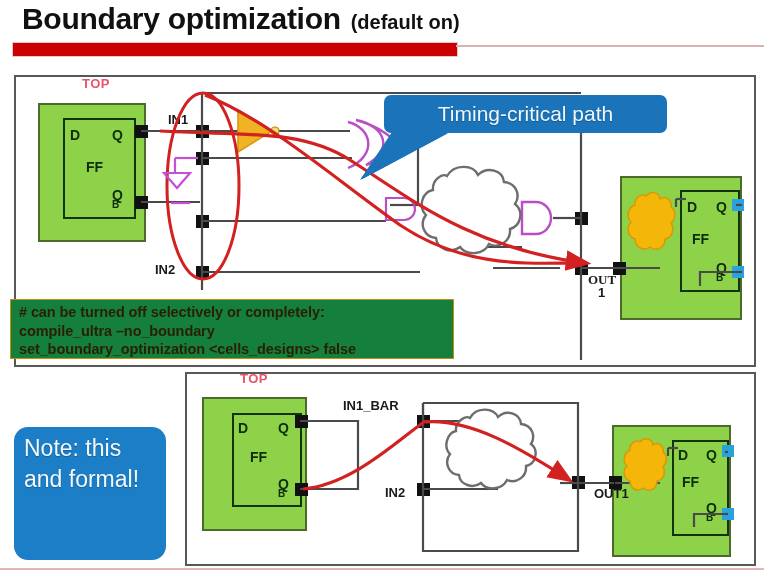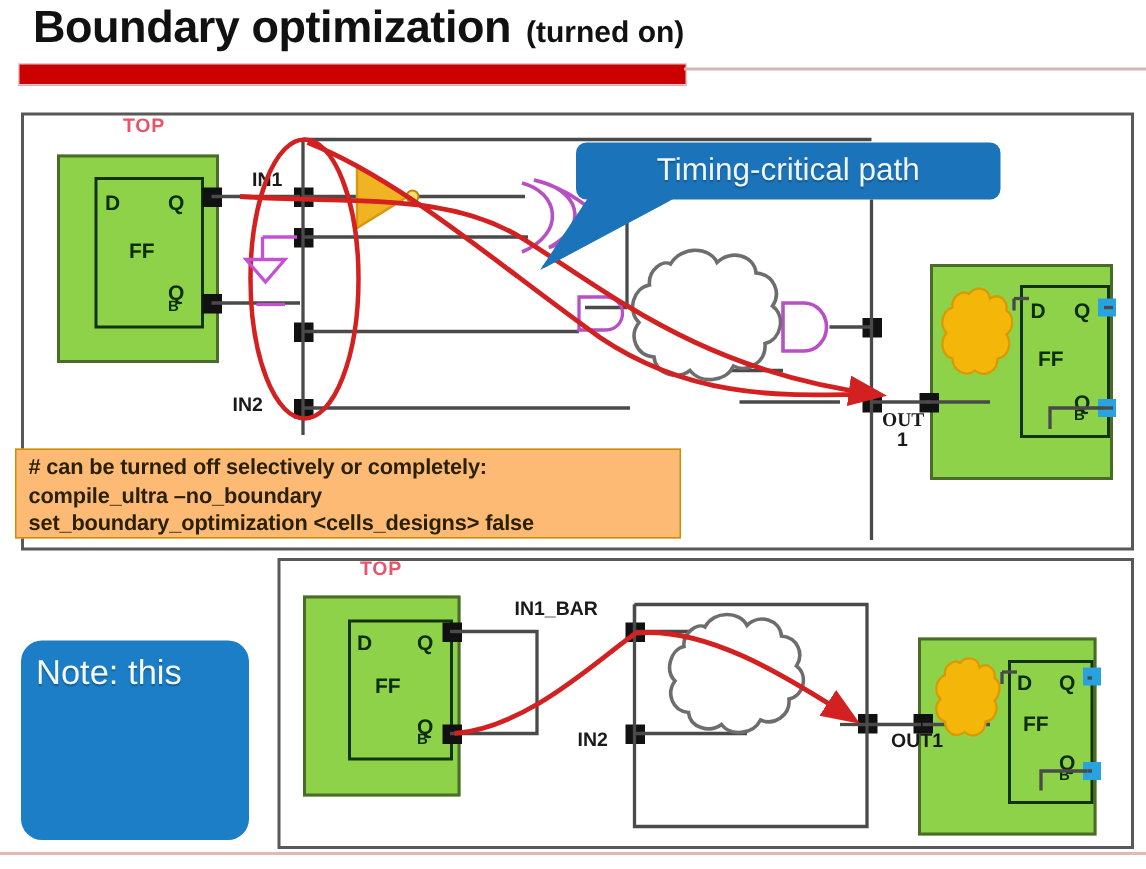--- a/index.html
+++ b/index.html
@@ -82,21 +82,21 @@
   }
   #callout-text{
     color:#eef6fb;font-size:21px;font-weight:normal;
     font-family:"Liberation Sans", sans-serif;
     text-shadow:0 1px 1px rgba(0,0,0,.25);
   }
 
   
   #code-box{
     position:absolute;left:10px;top:299px;width:444px;height:60px;
-    background:#fdba74;border:1.5px solid #c98f05;
+    background:#15803d;border:1.5px solid #c98f05;
     padding:3px 6px 3px 8px;box-sizing:border-box;
   }
   .code-line{
     font-family:"Liberation Sans", sans-serif;
     font-size:14.5px;font-weight:bold;color:#2a2105;
     line-height:18.5px;white-space:nowrap;letter-spacing:-0.1px;
   }
 
   
   #note-box{
@@ -113,21 +113,21 @@
 
   svg.overlay{position:absolute;left:0;top:0;width:764px;height:579px;pointer-events:none;}
 </style>
 </head>
 <body>
 
 <div id="slide">
 
   <div id="title-row">
     <span id="title-main">Boundary optimization</span>
-    <span id="title-sub">(turned on)</span>
+    <span id="title-sub">(default on)</span>
   </div>
   <div id="title-bar"></div>
   <div id="title-rule"></div>
   <div id="bottom-rule"></div>
 
   <div class="frame" id="frame-top"></div>
   <div class="top-label" id="top-label-1">TOP</div>
 
   <div class="ff-block" style="left:38px;top:103px;width:104px;height:135px;"></div>
   <div class="ff-inner" style="left:63px;top:118px;width:69px;height:97px;"></div>
@@ -357,15 +357,16 @@
   </div>
 
   <div id="code-box">
     <div class="code-line"># can be turned off selectively or completely:</div>
     <div class="code-line">compile_ultra –no_boundary</div>
     <div class="code-line">set_boundary_optimization &lt;cells_designs&gt; false</div>
   </div>
 
   <div id="note-box">
     <div class="note-line">Note: this</div>
+    <div class="note-line">and formal!</div>
   </div>
 
 </div>
 
 </body></html>

